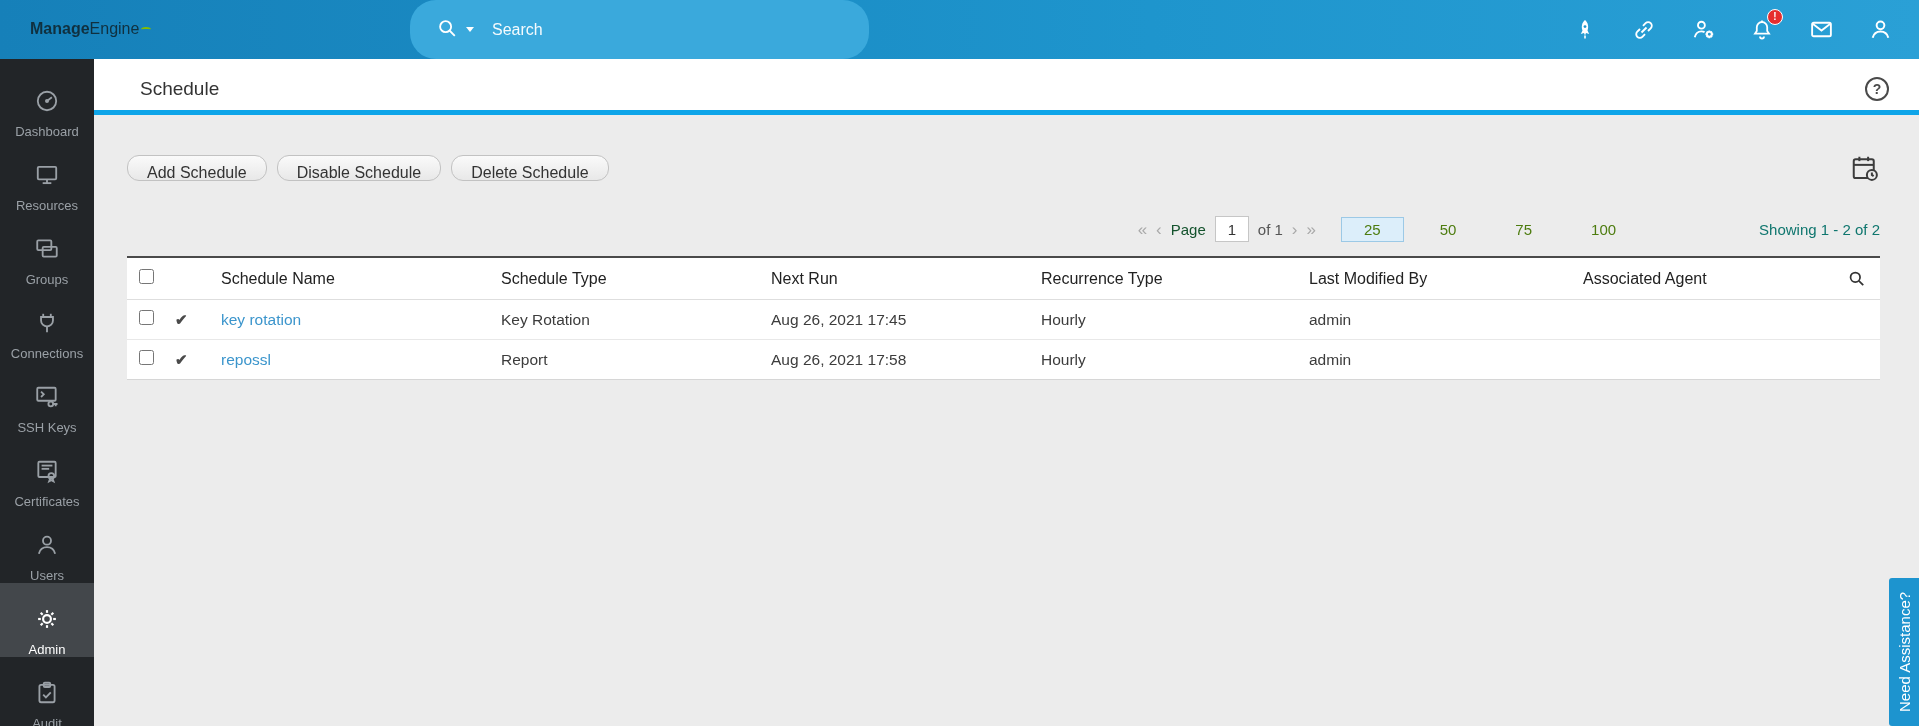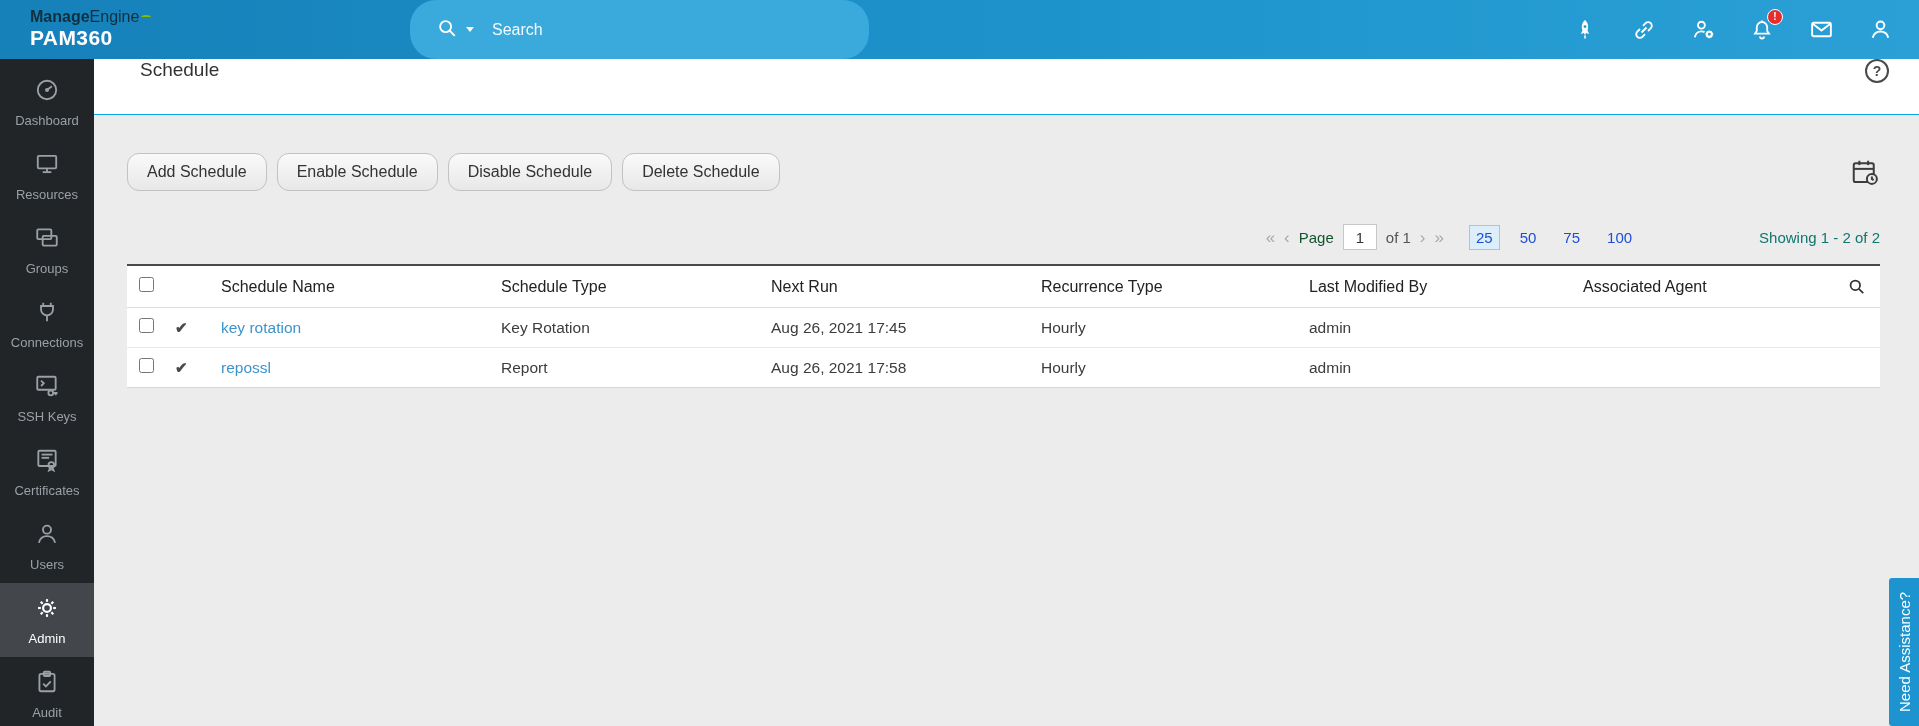--- a/index.html
+++ b/index.html
@@ -21,46 +21,46 @@
   .search-input { background:transparent; border:none; outline:none; color:#fff; font-size:16px; width:320px; }
   .search-input::placeholder { color:rgba(255,255,255,.95); }
   .top-icons { margin-left:auto; display:flex; align-items:center; gap:33px; padding-right:26px; }
   .top-icon { position:relative; width:26px; height:26px; display:flex; align-items:center; justify-content:center; cursor:pointer; }
   .badge { position:absolute; top:-8px; right:-8px; background:#e62e2e; color:#fff; width:16px; height:16px; border-radius:50%;
            font-size:10px; font-weight:bold; display:flex; align-items:center; justify-content:center; border:1px solid #fff; }
 
   
   .sidebar { position:absolute; top:59px; left:0; bottom:0; width:94px; background:#222528;
              display:flex; flex-direction:column; padding-top:6px; z-index:5; }
-  .side-item { height:74px; flex:0 0 74px; display:flex; flex-direction:column; align-items:center; justify-content:center;
+  .side-item { height:74px; flex:0 0 74px; display:flex; flex-direction:column; align-items:center; justify-content:flex-end;
                gap:7px; color:#9aa0a6; font-size:13px; cursor:pointer; }
   .side-item.active { background:#43474b; color:#fff; }
   .side-item svg { stroke:currentColor; }
 
   
   .main { position:absolute; left:94px; top:59px; right:0; bottom:0; background:#ececec; overflow:hidden; }
-  .page-header { height:56px; background:#fff; display:flex; align-items:flex-start; padding:0 30px 0 46px; border-bottom:1px solid #0ea5e9; }
+  .page-header { height:56px; background:#fff; display:flex; align-items:center; padding:8px 30px 0 46px; border-bottom:5px solid #0ea5e9; }
   .page-title { font-size:19px; color:#333; }
   .help-icon { margin-left:auto; width:24px; height:24px; border:2px solid #4a4a4a; border-radius:50%; color:#4a4a4a;
                display:flex; align-items:center; justify-content:center; font-size:14px; font-weight:bold; cursor:pointer; }
 
   .content { padding:38px 39px 0 33px; }
   .toolbar { display:flex; align-items:center; gap:10px; }
-  .btn { height:38px; padding:8px 19px; background:linear-gradient(#fafafa,#e8e8e8); border:1px solid #c2c2c2; border-radius:12px;
+  .btn { height:26px; padding:8px 19px; background:linear-gradient(#fafafa,#e8e8e8); border:1px solid #c2c2c2; border-radius:12px;
          font-size:16px; color:#333; font-family:inherit; cursor:pointer; }
   .calendar-icon { margin-left:auto; cursor:pointer; display:flex; }
 
   .pager-row { margin-top:33px; display:flex; align-items:center; justify-content:flex-end; font-size:15px; color:#555; }
   .pager { display:flex; align-items:center; gap:9px; }
   .arrow { color:#a9a9a9; font-size:17px; cursor:pointer; line-height:1; }
   .page-label { color:#14532d; }
   .page-input { width:34px; height:26px; border:1px solid #c6c6c6; text-align:center; font-size:15px; color:#333; font-family:inherit; }
   .of-label { color:#555; }
   .sizes { display:flex; align-items:center; gap:13px; margin-left:16px; }
-  .size { color:#1d4ed8; cursor:pointer; padding:3px 6px; border:1px solid transparent; }
+  .size { color:#4d7c0f; cursor:pointer; padding:3px 22px; border:1px solid transparent; }
   .size.active { background:#dceefa; border:1px solid #9cc9e6; }
   .showing { margin-left:120px; color:#0f766e; font-size:15px; }
 
   .grid { margin-top:14px; }
   table { width:100%; border-collapse:collapse; background:#ffffff; border-top:2px solid #4a4a4a; }
   th { font-weight:normal; text-align:left; font-size:16px; color:#222; padding:11px 8px; border-bottom:1px solid #dedede; }
   td { font-size:15.5px; color:#3c3c3c; padding:10px 8px; border-bottom:1px solid #e8e8e8; }
   tbody tr:last-child td { border-bottom:1px solid #d6d6d6; }
   .cell-cb { padding-left:12px; }
   input[type="checkbox"] { width:15px; height:15px; margin:0; cursor:pointer; }
@@ -79,21 +79,20 @@
 
 <div id="app">
 
   <header class="topbar">
     <div class="logo-block">
       <div class="brand-line">
         <span class="brand-bold">Manage</span>
           <span>Engine</span>
         <span class="brand-swoosh"></span>
       </div>
-      <div class="product">PAM360</div>
     </div>
 
     <div class="search-block">
       <span>
         <svg width="22" height="22" viewBox="0 0 24 24" fill="none" stroke="#fff" stroke-width="2">
           <circle cx="10.5" cy="10.5" r="6"></circle>
             <line x1="15" y1="15" x2="20.5" y2="20.5"></line>
         </svg>
       </span>
       <span class="search-caret"></span>
@@ -249,21 +248,20 @@
 
   <div class="main">
     <div class="page-header">
       <span class="page-title">Schedule</span>
       <span class="help-icon">?</span>
     </div>
 
     <div class="content">
       <div class="toolbar">
         <button class="btn">Add Schedule</button>
-        <button class="btn">Enable Schedule</button>
         <button class="btn">Disable Schedule</button>
         <button class="btn">Delete Schedule</button>
         <span class="calendar-icon">
           <svg width="30" height="30" viewBox="0 0 24 24" fill="none" stroke="#3c3c3c" stroke-width="1.6">
             <rect x="3" y="5" width="16" height="15" rx="1.5"></rect>
             <line x1="3" y1="9.5" x2="19" y2="9.5"></line>
             <line x1="7.5" y1="3" x2="7.5" y2="6.5"></line>
               <line x1="14.5" y1="3" x2="14.5" y2="6.5"></line>
             <circle cx="17.5" cy="17.5" r="4" fill="#ececec"></circle>
             <path d="M17.5 15.6v1.9l1.4 1"></path>

